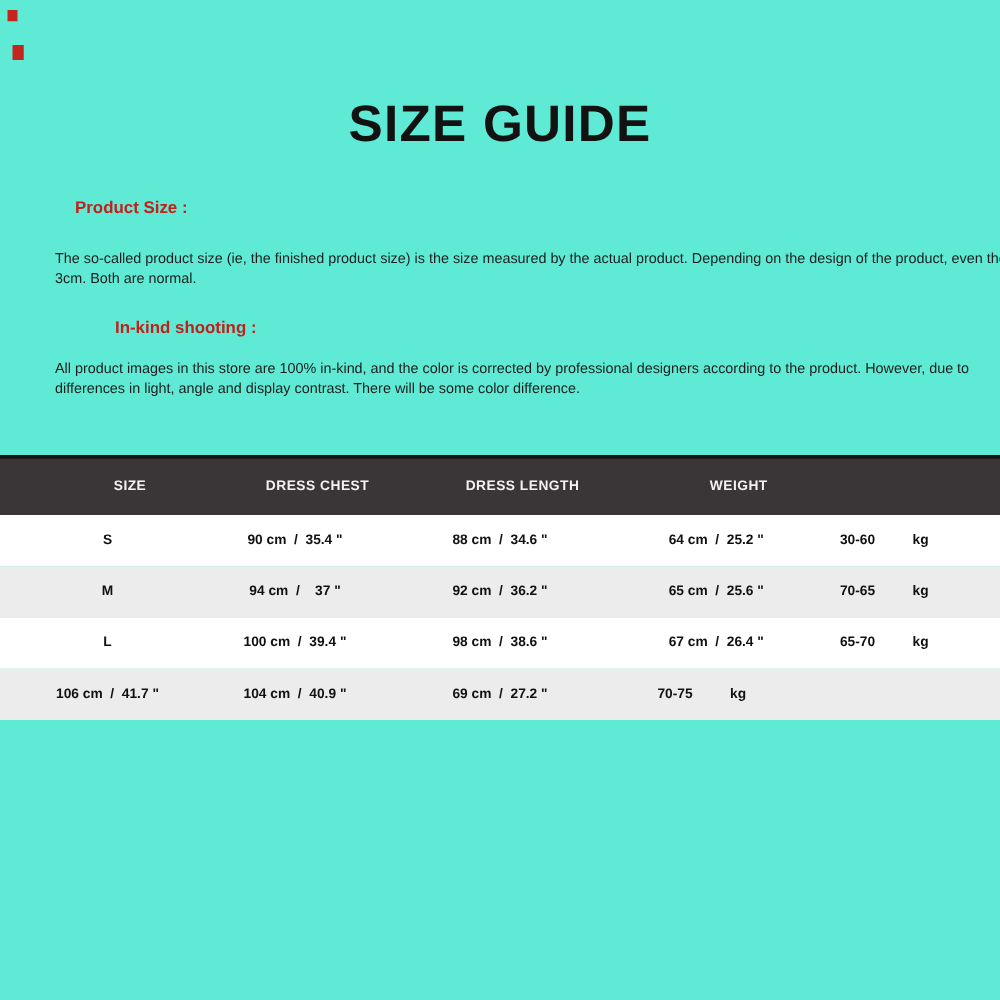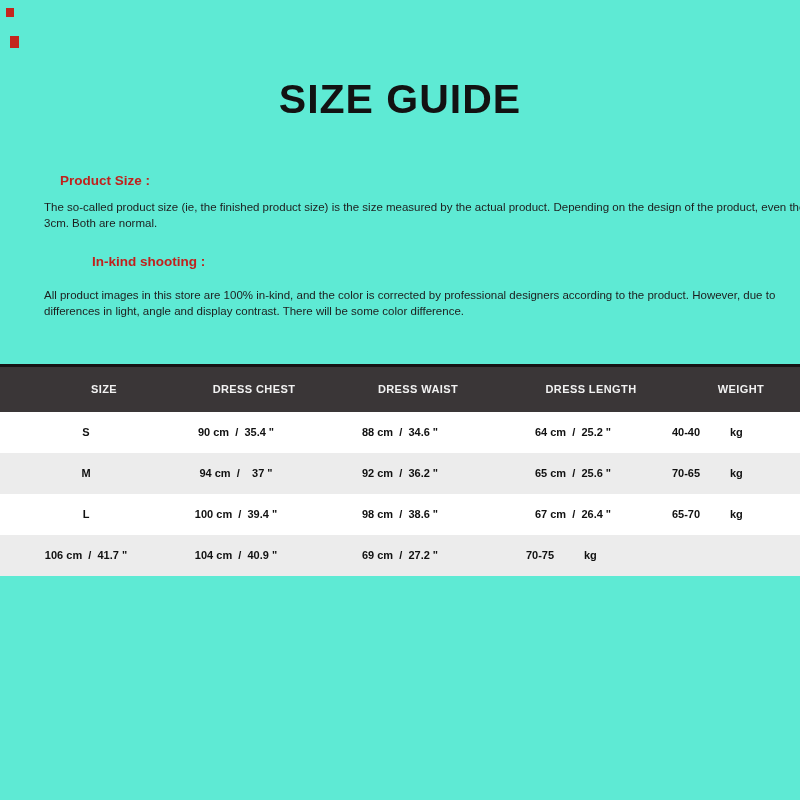--- a/index.html
+++ b/index.html
@@ -30,21 +30,21 @@
     color: #121212;
   }
 
   .section-heading {
     position: absolute;
     left: 44px;
     font-size: 13.5px;
     font-weight: 700;
     color: #c0211d;
   }
-  .heading-1 { top: 173px; padding-left: 16px; }
+  .heading-1 { top: 158px; padding-left: 16px; }
   .heading-2 { top: 254px; padding-left: 48px; }
 
   .section-body {
     position: absolute;
     left: 44px;
     width: 716px;
     font-size: 11.5px;
     line-height: 15.5px;
     color: #1d1d1d;
   }
@@ -108,32 +108,31 @@
   <div class="section-body body-2">
     <div class="line">All product images in this store are 100% in-kind, and the color is corrected by professional designers according to the product. However, due to</div>
     <div class="line">differences in light, angle and display contrast. There will be some color difference.</div>
   </div>
 
   <div class="size-table">
 
     <div class="table-header">
       <div class="hcell">SIZE</div>
       <div class="hcell">DRESS CHEST</div>
-      <div class="hcell">DRESS WAIST</div>
       <div class="hcell">DRESS LENGTH</div>
       <div class="hcell">WEIGHT</div>
     </div>
 
     <div class="table-row">
       <div class="cell">S</div>
       <div class="cell">90 cm  /  35.4 "</div>
       <div class="cell">88 cm  /  34.6 "</div>
       <div class="cell">64 cm  /  25.2 "</div>
       <div class="wcell">
-        <span class="wval">40-40</span>
+        <span class="wval">30-60</span>
         <span class="wunit">kg</span>
       </div>
     </div>
 
     <div class="table-row alt">
       <div class="cell">M</div>
       <div class="cell">94 cm  /    37 "</div>
       <div class="cell">92 cm  /  36.2 "</div>
       <div class="cell">65 cm  /  25.6 "</div>
       <div class="wcell">

